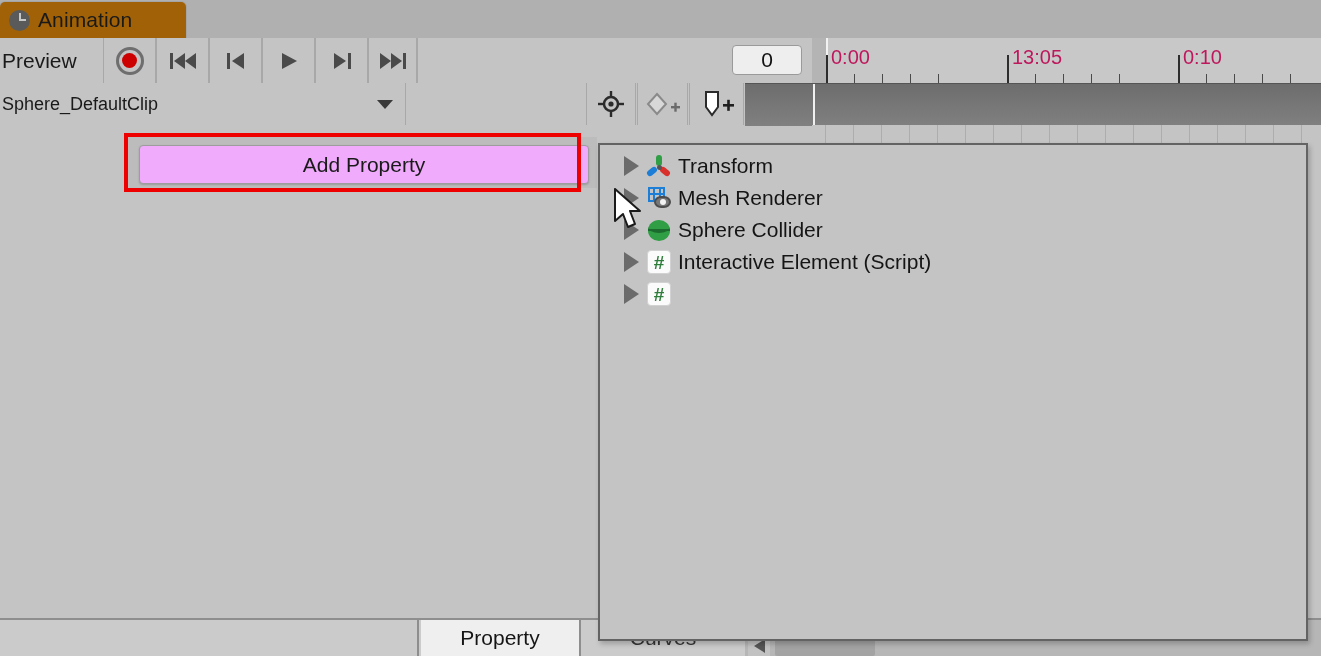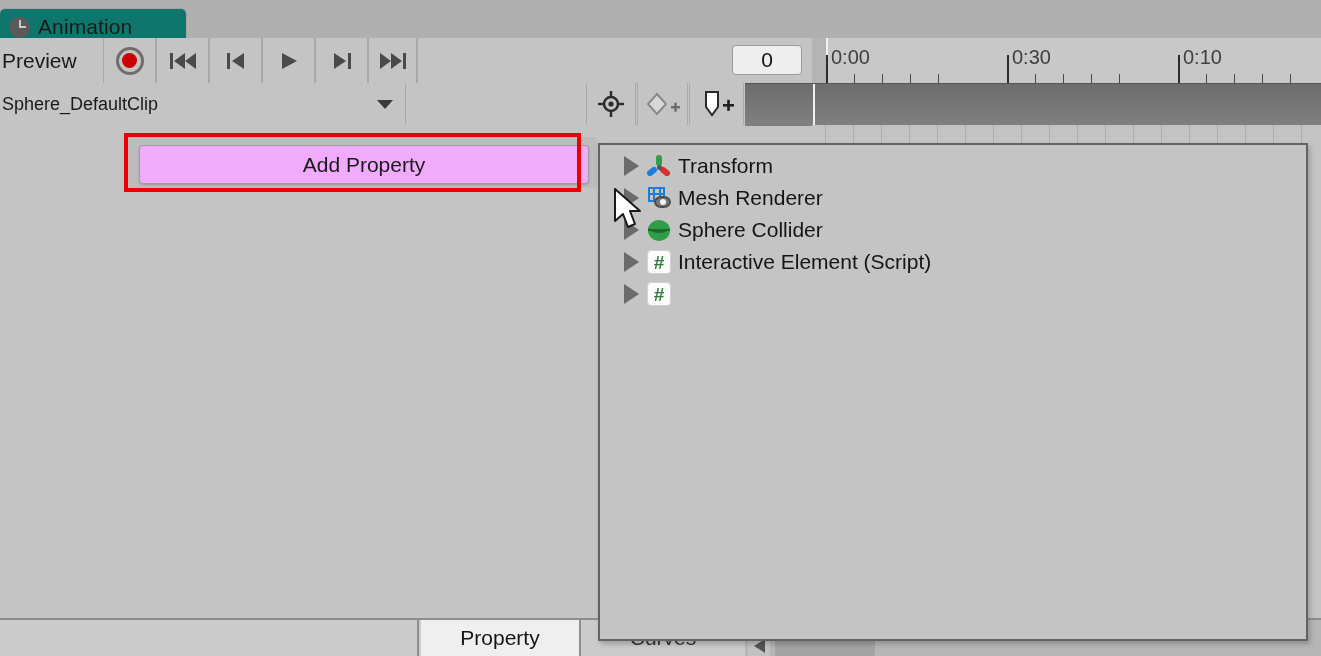--- a/index.html
+++ b/index.html
@@ -25,28 +25,27 @@
   .tabbar {
     position: absolute;
     left: 0; top: 0;
     width: 1321px; height: 38px;
     background: #b0b0b0;
   }
   .tab-active {
     position: absolute;
     left: 0; top: 2px;
     width: 186px; height: 36px;
-    background: #0f766e;
+    background: #a16207;
     border-radius: 5px 5px 0 0;
     box-shadow: 0 0 0 1px #a5a5a5;
     display: flex;
     align-items: center;
     padding-left: 9px;
     box-sizing: border-box;
-    margin-top: 7px;
   }
   .clock-icon {
     width: 21px; height: 21px;
     position: relative;
     flex: 0 0 auto;
     margin-right: 8px;
   }
   .clock-icon .dial {
     position: absolute; inset: 0;
     border-radius: 50%;
@@ -163,21 +162,21 @@
   .tick-minor {
     position: absolute;
     bottom: 0;
     width: 1px; height: 9px;
     background: #4a4a4a;
   }
   .tick-label {
     position: absolute;
     top: 8px;
     font-size: 20px;
-    color: #404040;
+    color: #be185d;
     white-space: nowrap;
   }
 
   
   .toolbar2 {
     position: absolute;
     left: 0; top: 83px;
     width: 1321px; height: 42px;
     background: #c4c4c4;
   }
@@ -569,21 +568,21 @@
     <div class="ruler-gap"></div>
     <div class="playhead-line-ruler"></div>
     <div id="ruler-ticks">
         <div class="tick-major" style="left: 13px;"></div>
         <div class="tick-label" style="left: 18px;">0:00</div>
         <div class="tick-minor" style="left: 41px;"></div>
         <div class="tick-minor" style="left: 69px;"></div>
         <div class="tick-minor" style="left: 97px;"></div>
         <div class="tick-minor" style="left: 125px;"></div>
         <div class="tick-major" style="left: 194px;"></div>
-        <div class="tick-label" style="left: 199px;">0:30</div>
+        <div class="tick-label" style="left: 199px;">13:05</div>
         <div class="tick-minor" style="left: 222px;"></div>
         <div class="tick-minor" style="left: 250px;"></div>
         <div class="tick-minor" style="left: 278px;"></div>
         <div class="tick-minor" style="left: 306px;"></div>
         <div class="tick-major" style="left: 365px;"></div>
         <div class="tick-label" style="left: 370px;">0:10</div>
         <div class="tick-minor" style="left: 393px;"></div>
         <div class="tick-minor" style="left: 421px;"></div>
         <div class="tick-minor" style="left: 449px;"></div>
         <div class="tick-minor" style="left: 477px;"></div>

